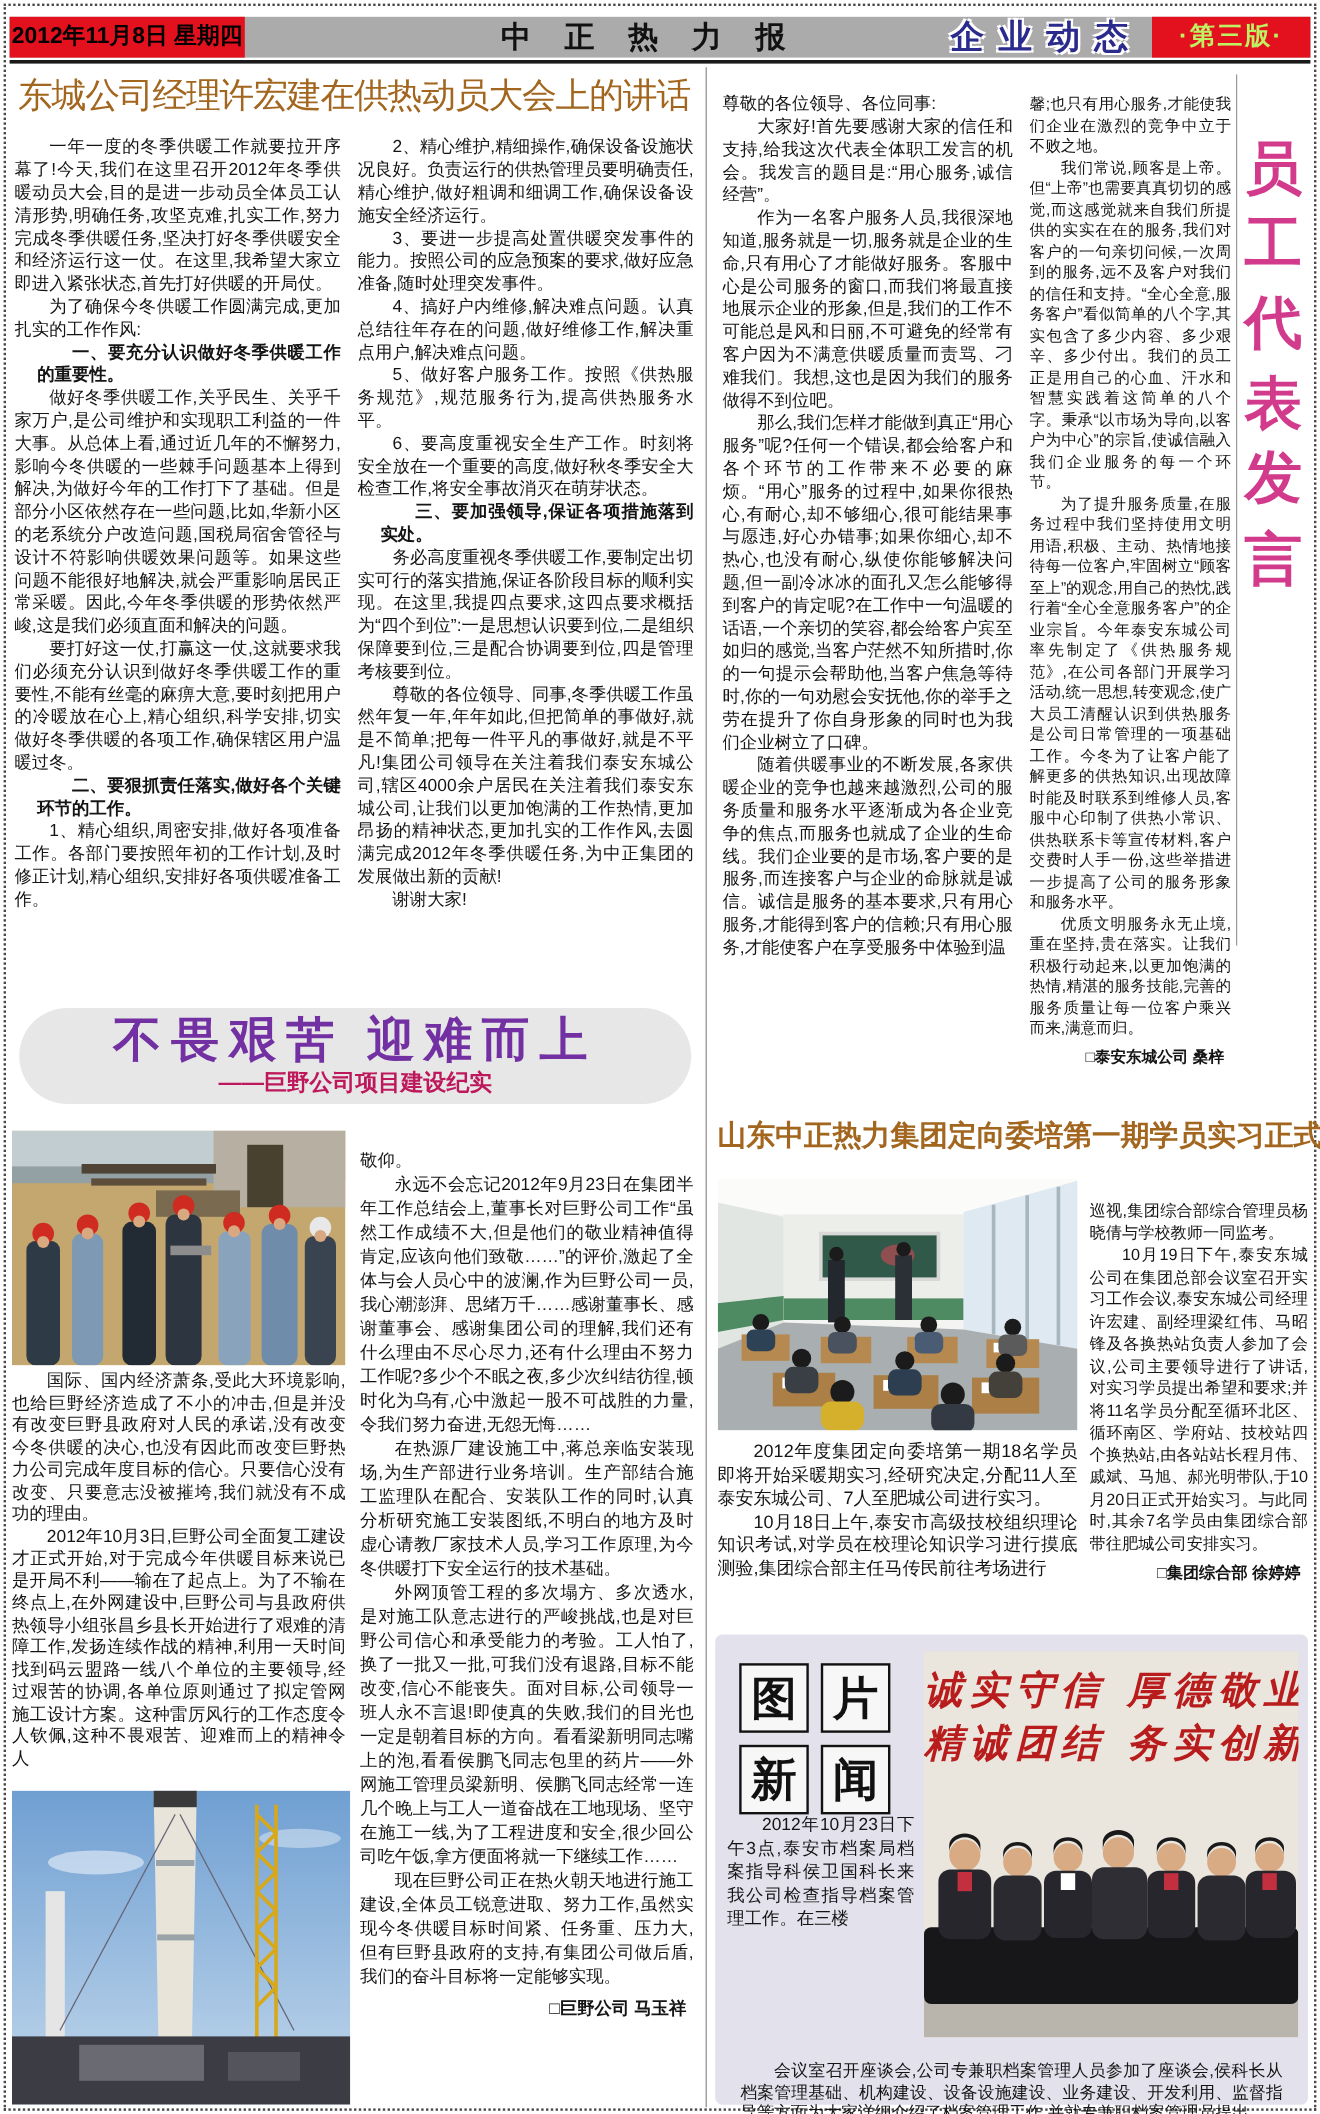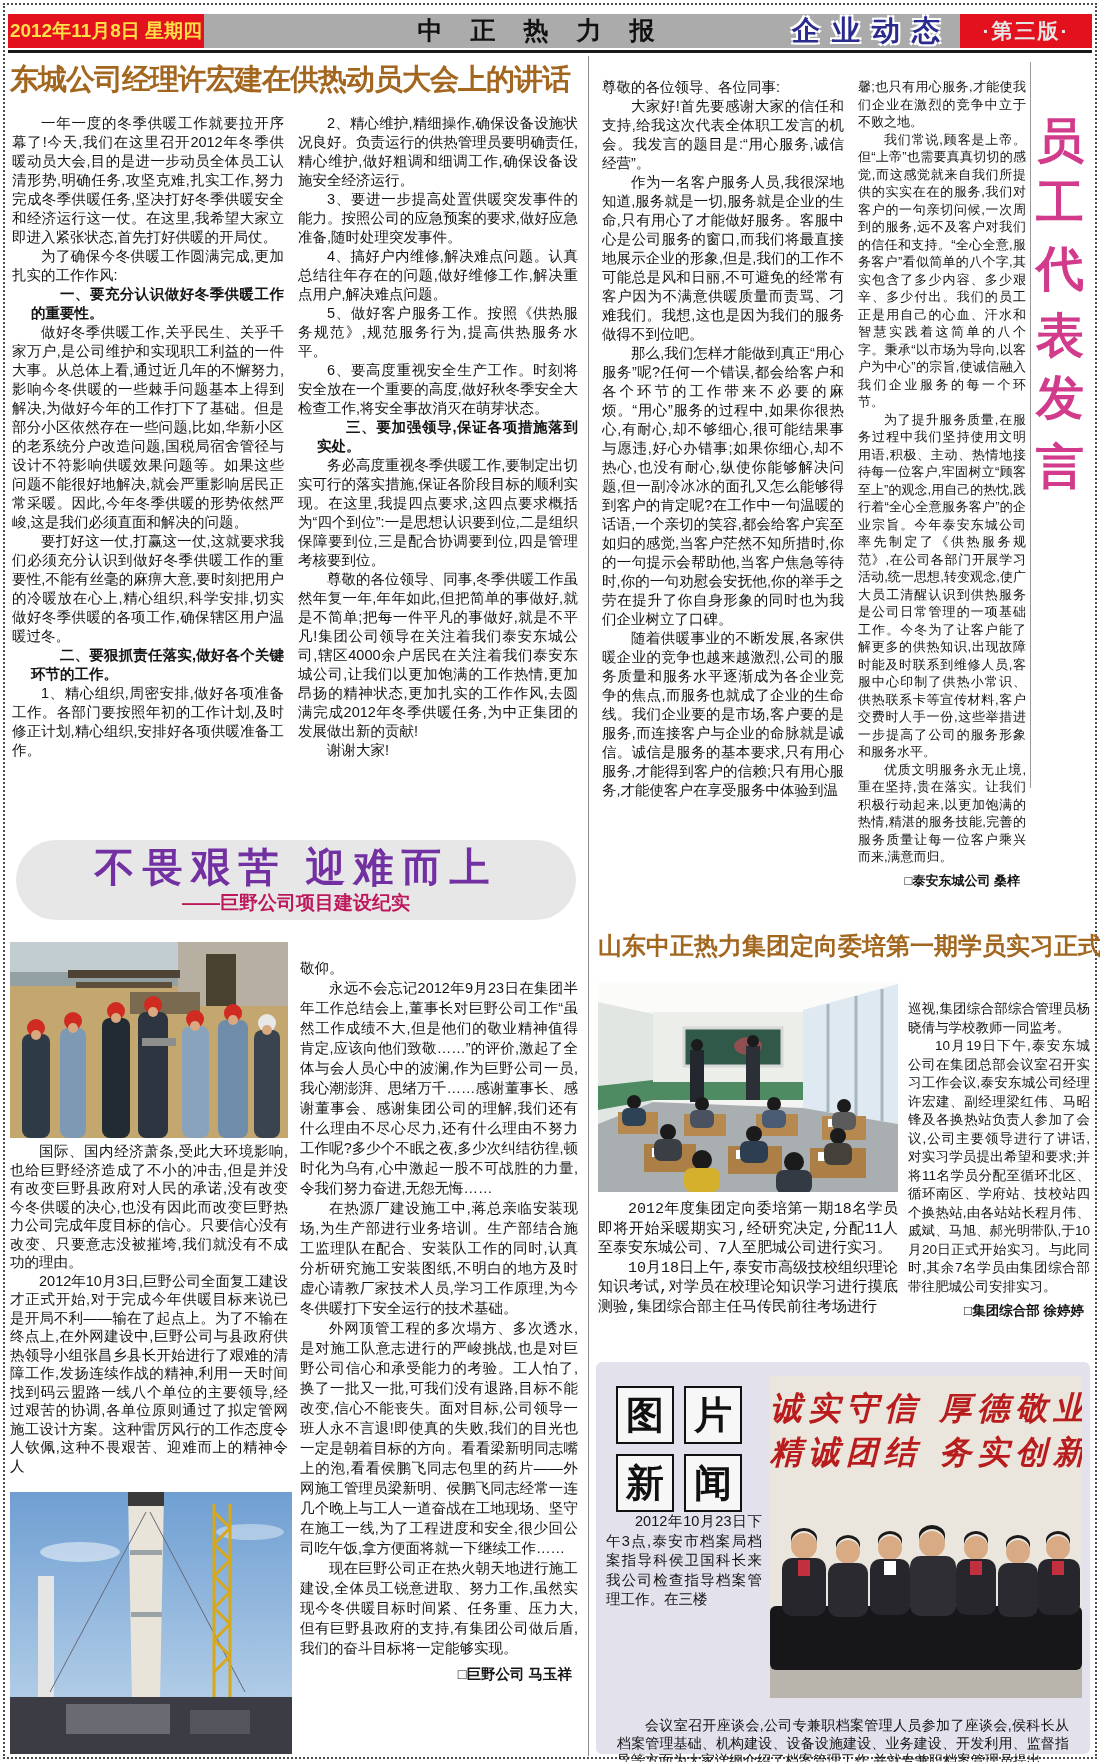--- a/index.html
+++ b/index.html
@@ -6,40 +6,40 @@
   body{
     width:1100px;height:1762px;position:relative;background:#ffffff;
     font-family:"Liberation Sans","DejaVu Sans",sans-serif;color:#141414;
     overflow:hidden;
   }
   .frame{position:absolute;inset:3px;border:2px dotted #4a4a4a;pointer-events:none;}
 
   
   .header-bar{position:absolute;left:8px;top:14px;width:1084px;height:34px;background:#ababab;}
   .date-box{position:absolute;left:0;top:0;width:196px;height:34px;background:#e3101e;
-    color:#fde047;font-weight:bold;font-size:19px;line-height:34px;text-align:center;}
+    color:#000000;font-weight:bold;font-size:19px;line-height:34px;text-align:center;}
   .masthead{position:absolute;left:50%;top:0;transform:translateX(-50%);white-space:nowrap;
     font-family:"DejaVu Serif","Liberation Serif",serif;font-weight:bold;font-size:25px;
     line-height:34px;letter-spacing:28px;color:#111;}
   .section-box{position:absolute;right:140px;top:0;font-size:28px;font-weight:900;line-height:34px;
     color:#2b2b8e;letter-spacing:12px;white-space:nowrap;
     text-shadow:-2px -2px 0 #fff,2px -2px 0 #fff,-2px 2px 0 #fff,2px 2px 0 #fff;}
   .edition-box{position:absolute;right:0;top:0;width:132px;height:34px;background:#e3101e;
-    color:#e5e5e5;font-size:21px;font-weight:bold;line-height:34px;text-align:center;letter-spacing:2px;}
+    color:#bef264;font-size:21px;font-weight:bold;line-height:34px;text-align:center;letter-spacing:2px;}
   .black-rule{position:absolute;left:8px;top:50px;width:1084px;height:3px;background:#1a1a1a;}
 
   
   .col p{margin:0;text-indent:2em;text-align:justify;}
   .col p.ni{text-indent:0;margin-top:16px;}
   .col p.b{font-weight:bold;margin-left:19px;}
   .byline{font-weight:bold;text-align:right !important;text-indent:0 !important;padding-right:6px;margin-top:6px !important;}
 
   
-  .speech-title{position:absolute;left:10px;top:60px;width:570px;
-    font-size:29px;font-weight:700;color:#a2661e;letter-spacing:-1px;white-space:nowrap;}
+  .speech-title{position:absolute;left:10px;top:60px;width:570px;text-align:center;
+    font-size:29px;font-weight:400;color:#a2661e;letter-spacing:-1px;white-space:nowrap;}
   .speech-col1{position:absolute;left:12px;top:114px;width:272px;height:724px;font-size:14.5px;line-height:19px;overflow:hidden;}
   .speech-col2{position:absolute;left:298px;top:114px;width:280px;height:724px;font-size:14.5px;line-height:19px;overflow:hidden;}
 
   
   .v-divider{position:absolute;left:588px;top:56px;width:1px;height:1700px;background:#8a8a8a;}
 
   
   .emp-colA{position:absolute;left:602px;top:62px;width:242px;height:870px;font-size:14.5px;line-height:19px;overflow:hidden;}
   .emp-colB{position:absolute;left:858px;top:62px;width:168px;height:852px;font-size:13px;line-height:17.5px;overflow:hidden;}
   .emp-strip{position:absolute;left:1030px;top:62px;width:60px;height:726px;border-left:1px solid #999;}
@@ -54,21 +54,21 @@
   .worker-photo{left:10px;top:942px;width:278px;height:196px;}
   .chimney-photo{left:10px;top:1492px;width:282px;height:262px;}
   .juye-left{position:absolute;left:10px;top:1142px;width:278px;height:346px;font-size:14.5px;line-height:18.5px;overflow:hidden;}
   .juye-right{position:absolute;left:300px;top:942px;width:278px;height:814px;font-size:14.5px;line-height:20px;overflow:hidden;}
 
   
   .intern-headline{position:absolute;left:598px;top:930px;width:492px;text-align:center;
     font-size:24px;font-weight:900;color:#a2661e;letter-spacing:0;white-space:nowrap;}
   .classroom-photo{left:598px;top:982px;width:300px;height:210px;}
   .intern-colR{position:absolute;left:908px;top:984px;width:182px;height:372px;font-size:13.5px;line-height:18.5px;overflow:hidden;}
-  .intern-belowL{position:absolute;left:598px;top:1200px;width:300px;height:158px;font-size:15px;line-height:19.5px;overflow:hidden;font-family:Liberation Mono, monospace;}
+  .intern-belowL{position:absolute;left:598px;top:1200px;width:300px;height:158px;font-size:15px;line-height:19.5px;overflow:hidden;}
 
   
   .pn-panel{position:absolute;left:596px;top:1362px;width:494px;height:392px;background:#e2e1ec;border-radius:6px;}
   .pn-grid{position:absolute;left:20px;top:24px;width:128px;display:grid;grid-template-columns:58px 58px;grid-gap:10px;}
   .pn-cell{width:58px;height:58px;border:2px solid #111;background:#f7f7f7;box-sizing:border-box;
     font-size:38px;font-weight:900;text-align:center;line-height:54px;color:#111;
     font-family:"DejaVu Serif","Liberation Serif",serif;}
   .pn-intro{position:absolute;left:10px;top:150px;width:156px;font-size:14.5px;line-height:19.5px;text-align:justify;}
   .pn-intro p{margin:0;text-indent:2em;}
   .pn-photo{position:absolute;left:174px;top:14px;width:312px;height:322px;background:#e6e2d8;overflow:hidden;}

